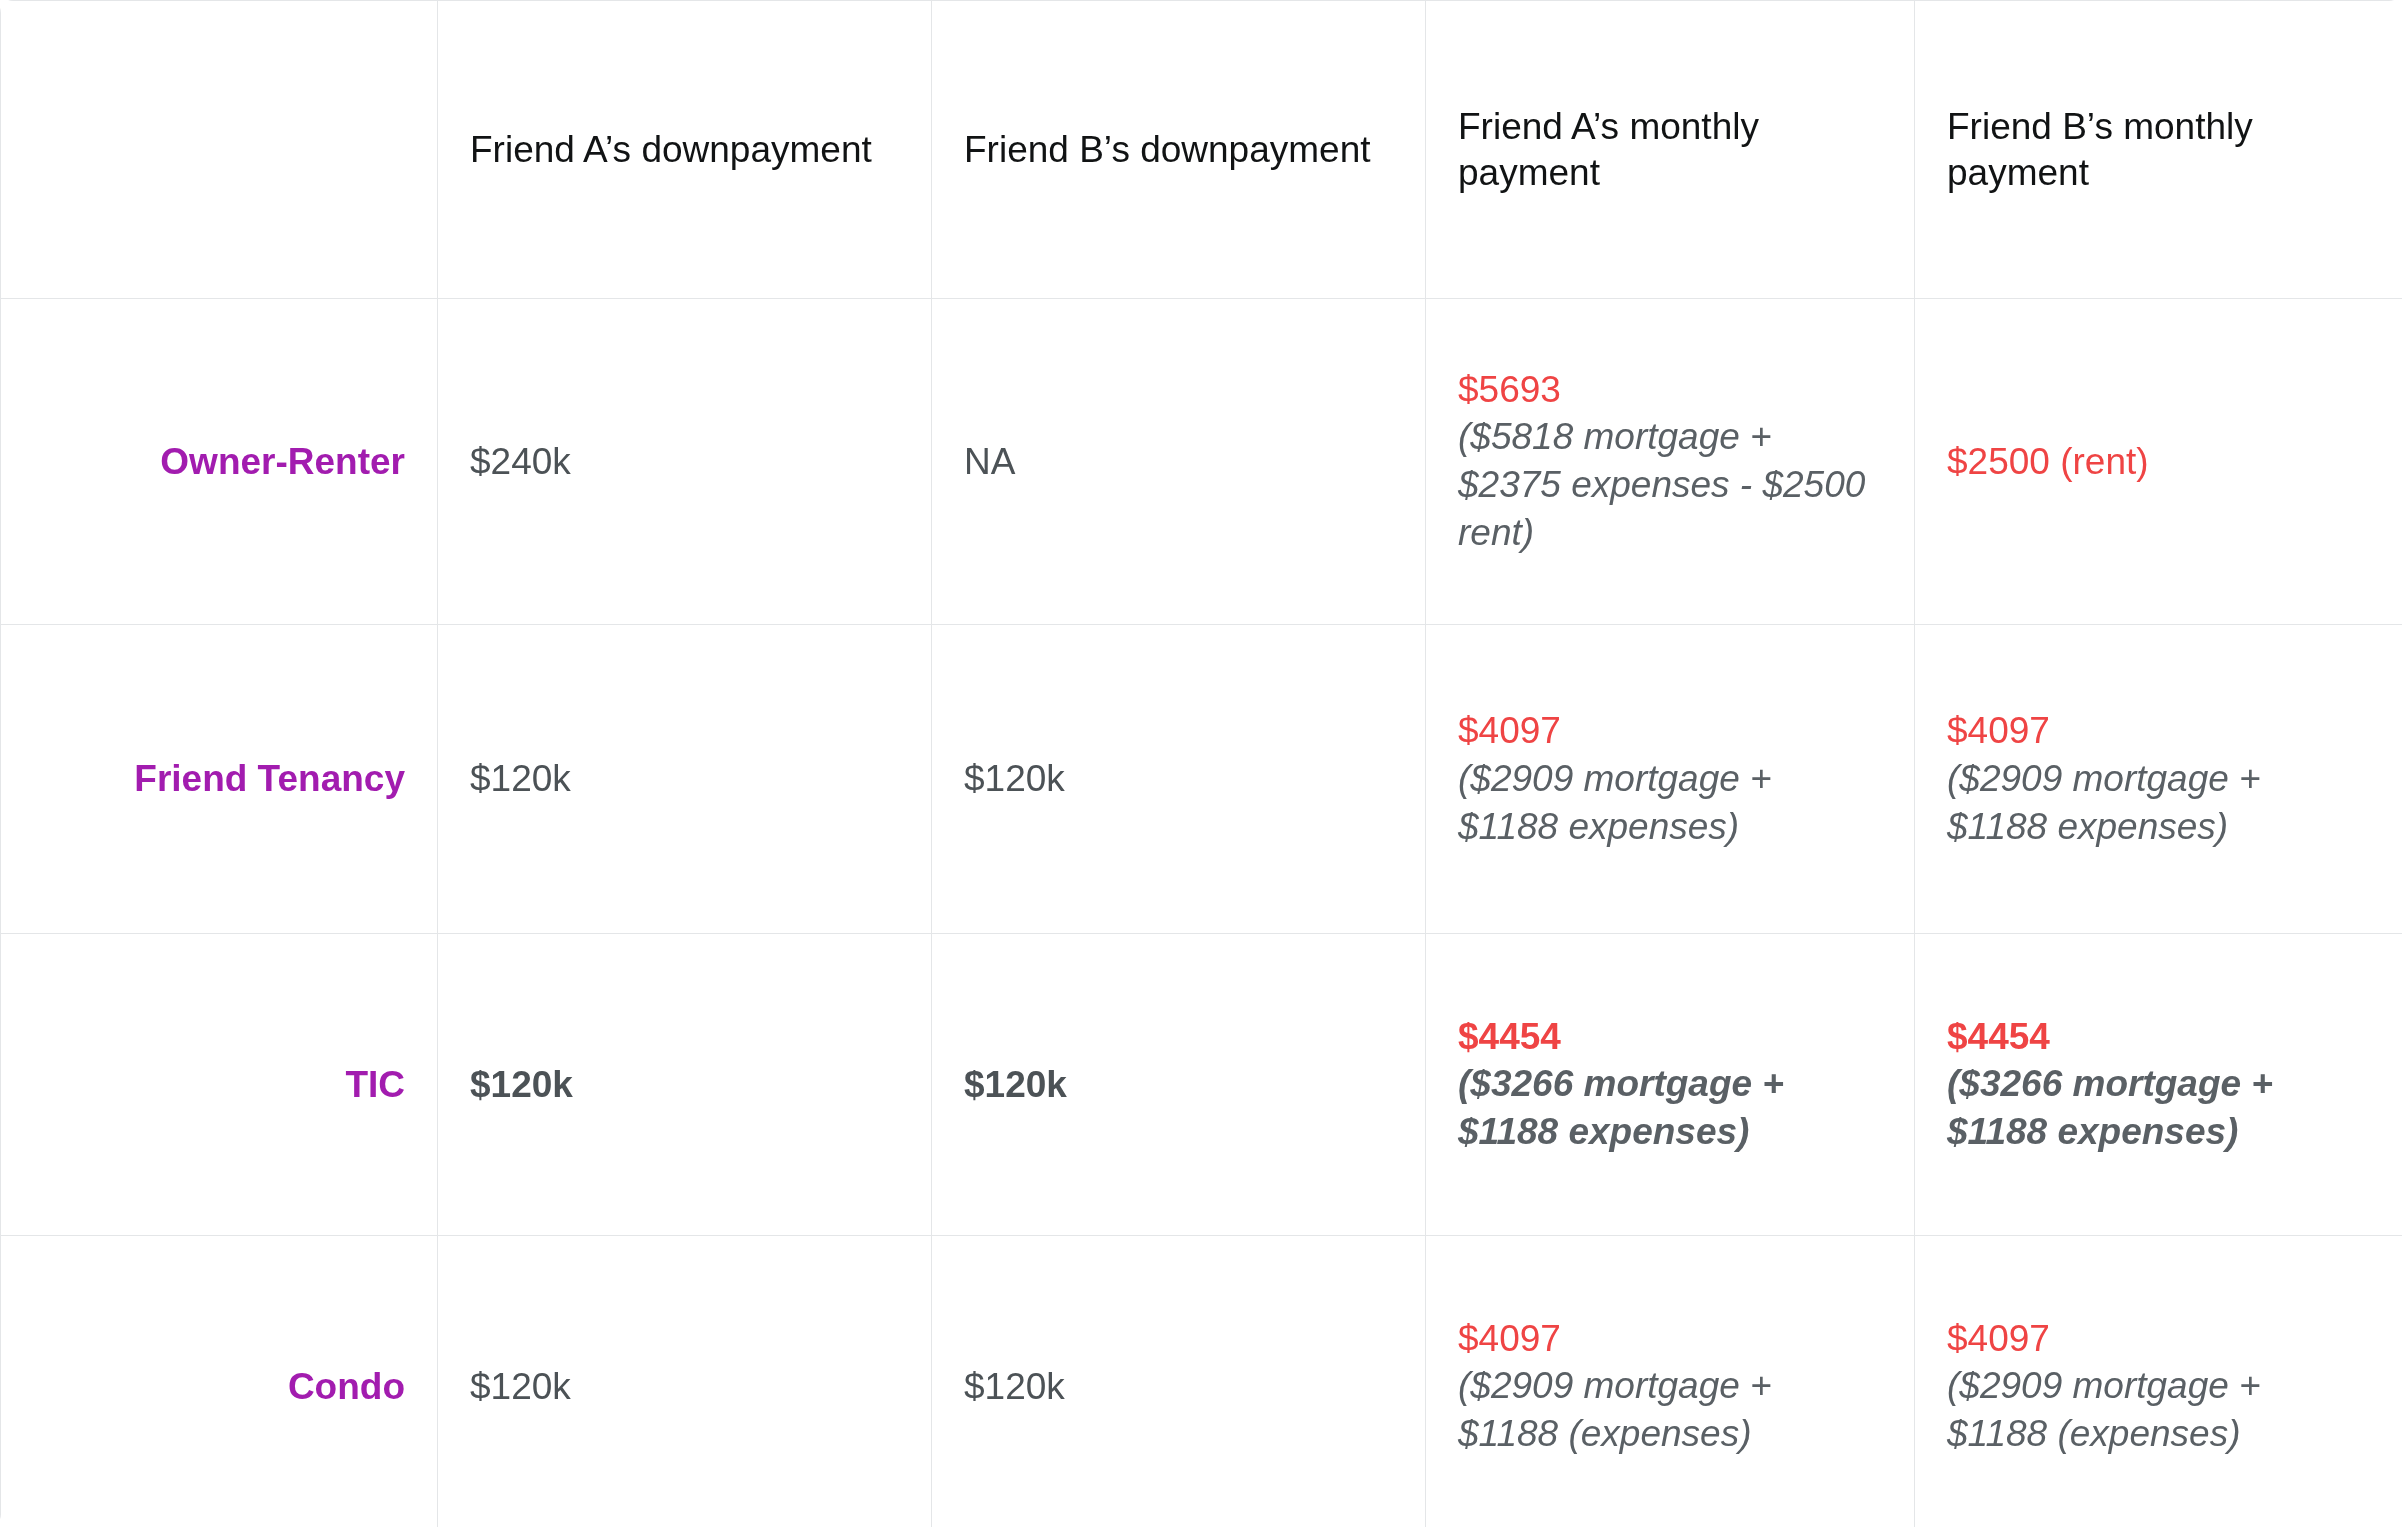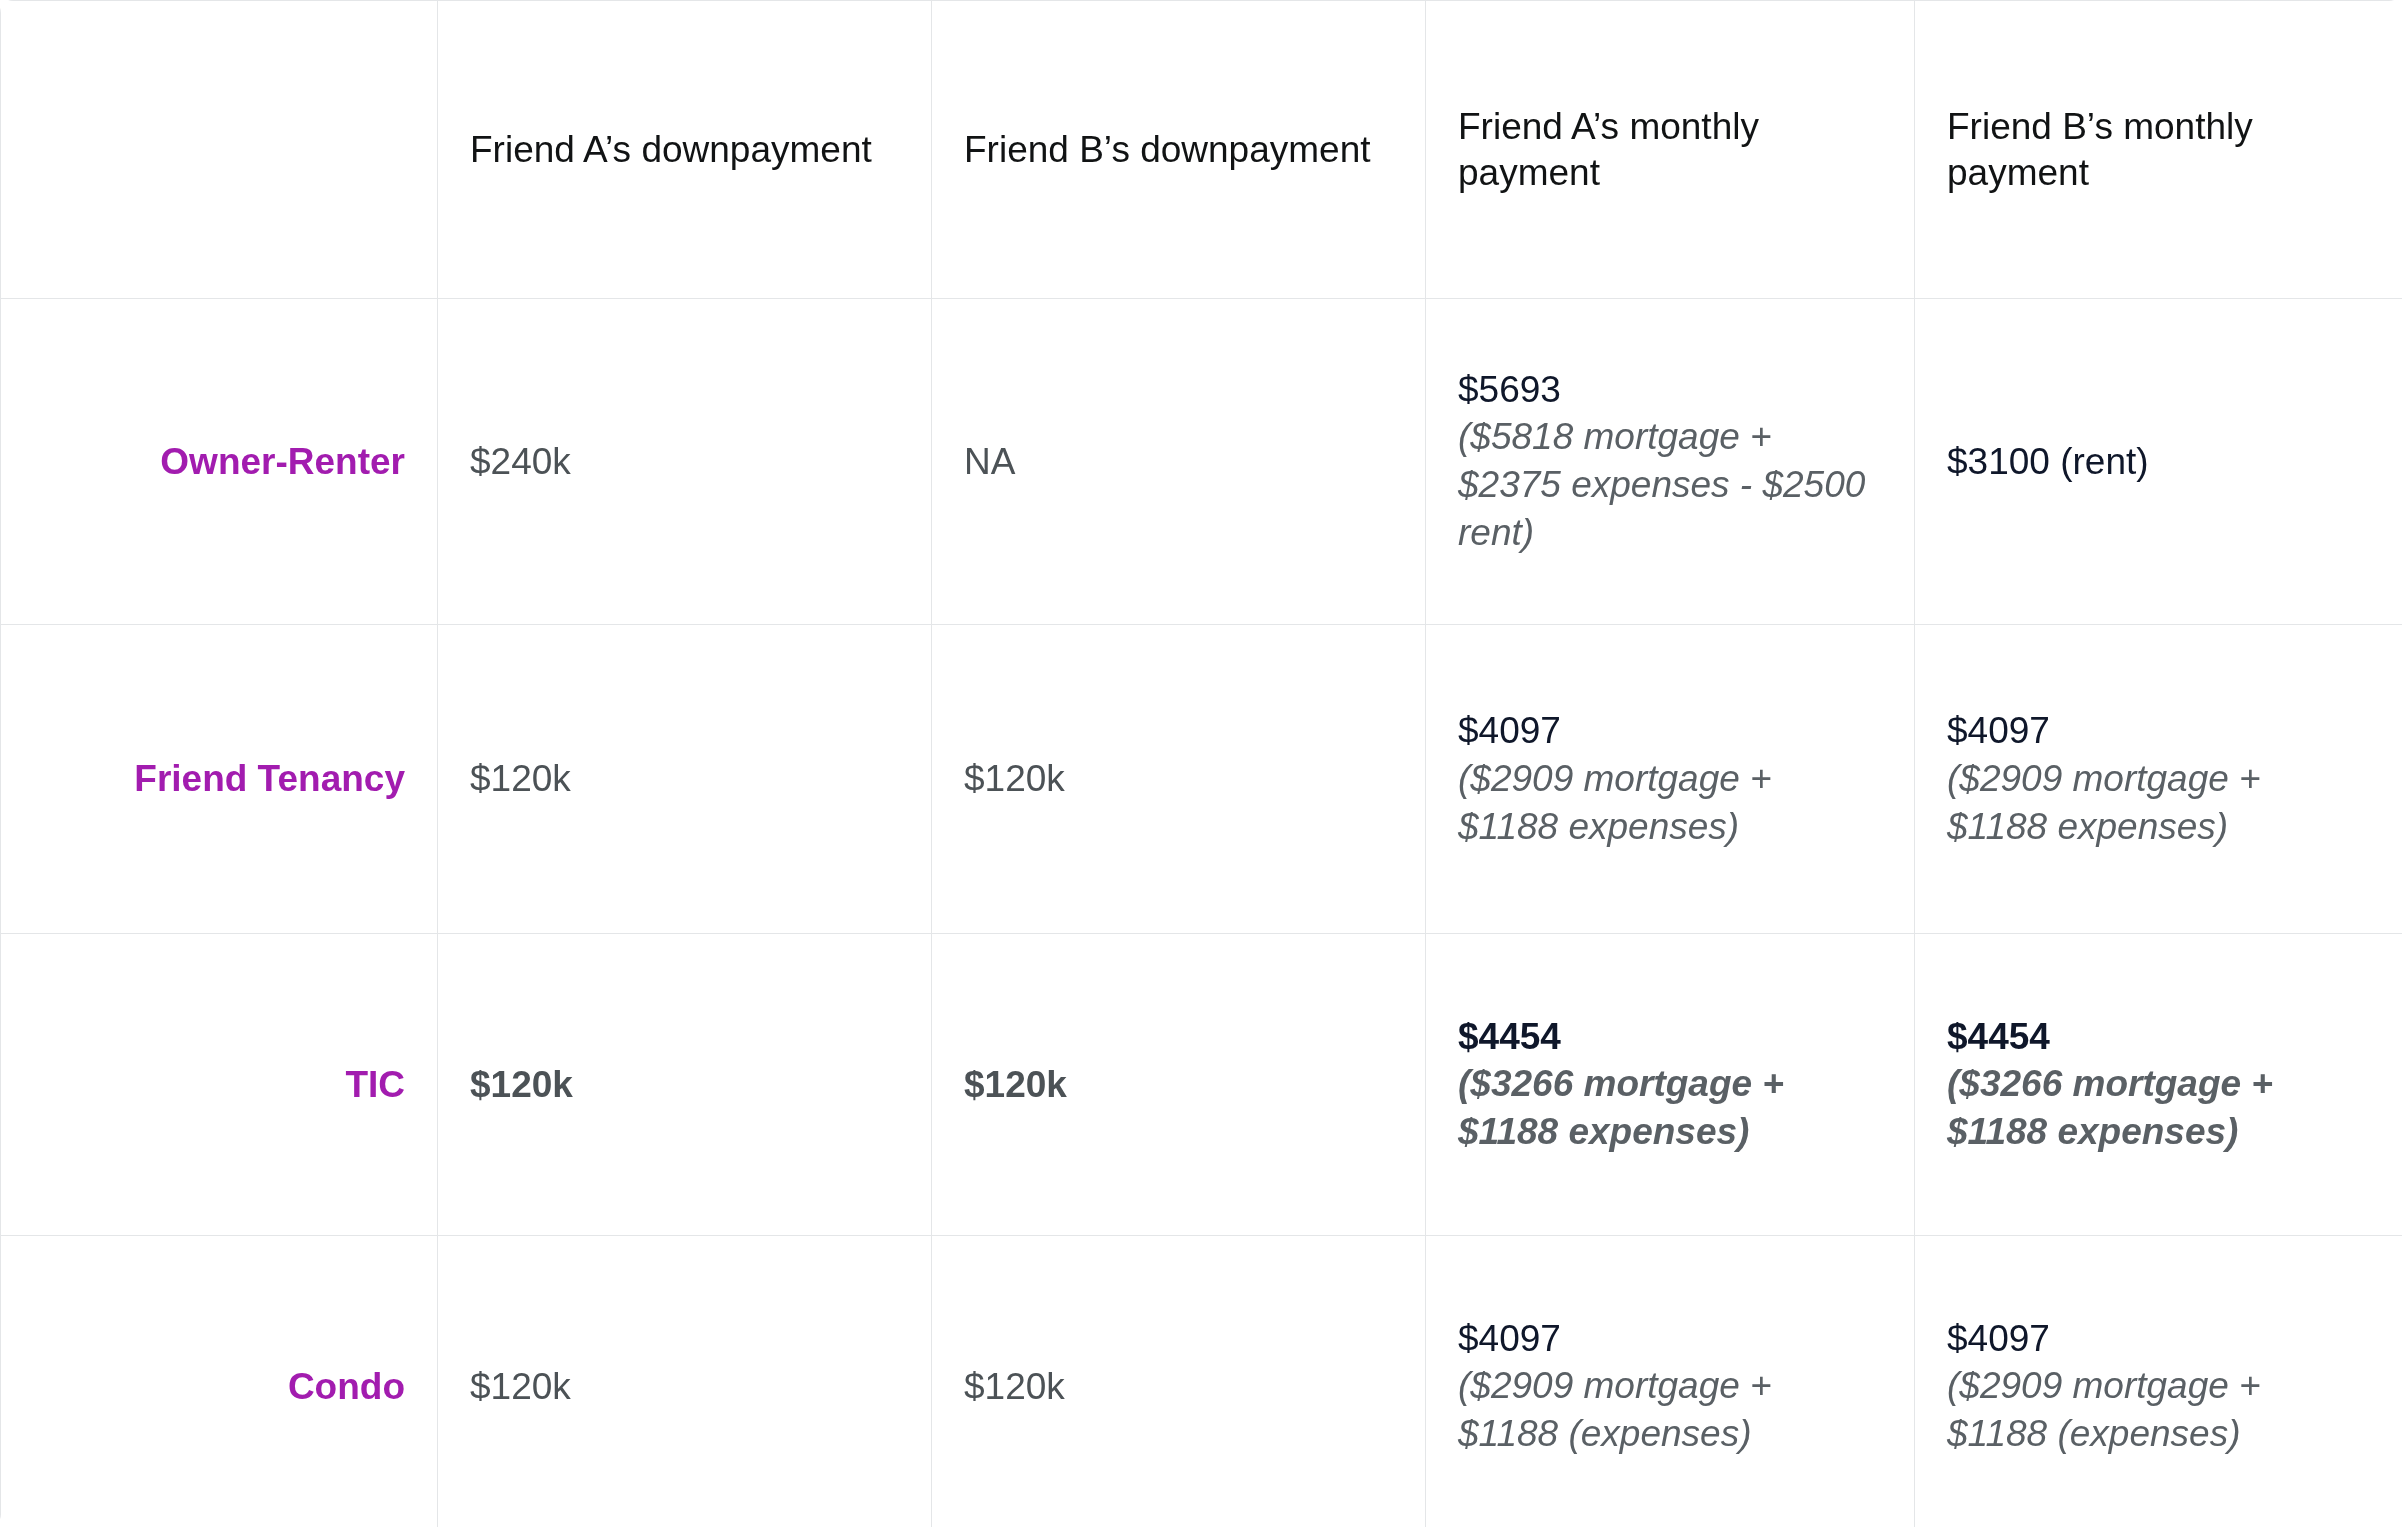--- a/index.html
+++ b/index.html
@@ -79,21 +79,21 @@
     line-height: 1.28;
   }
 
   tr.r-owner td, tr.r-owner th { height: 326px; }
   tr.r-joint td, tr.r-joint th { height: 309px; }
   tr.r-tic td, tr.r-tic th { height: 302px; font-weight: bold; }
   tr.r-condo td, tr.r-condo th { height: 302px; }
 
   .amount {
     display: block;
-    color: #0f172a;
+    color: #ef4444;
   }
   .note {
     display: block;
     font-style: italic;
     color: #5a6065;
     line-height: 1.3;
   }
 </style>
 </head>
 <body>
@@ -120,21 +120,21 @@
 
       <tr class="r-owner">
         <th class="rowhead">Owner-Renter</th>
         <td>$240k</td>
         <td>NA</td>
         <td>
           <span class="amount">$5693</span>
           <span class="note">($5818 mortgage + $2375 expenses  - $2500 rent)</span>
         </td>
         <td>
-          <span class="amount">$3100 (rent)</span>
+          <span class="amount">$2500 (rent)</span>
 
         </td>
       </tr>
 
       <tr class="r-joint">
         <th class="rowhead">Friend Tenancy</th>
         <td>$120k</td>
         <td>$120k</td>
         <td>
           <span class="amount">$4097</span>

